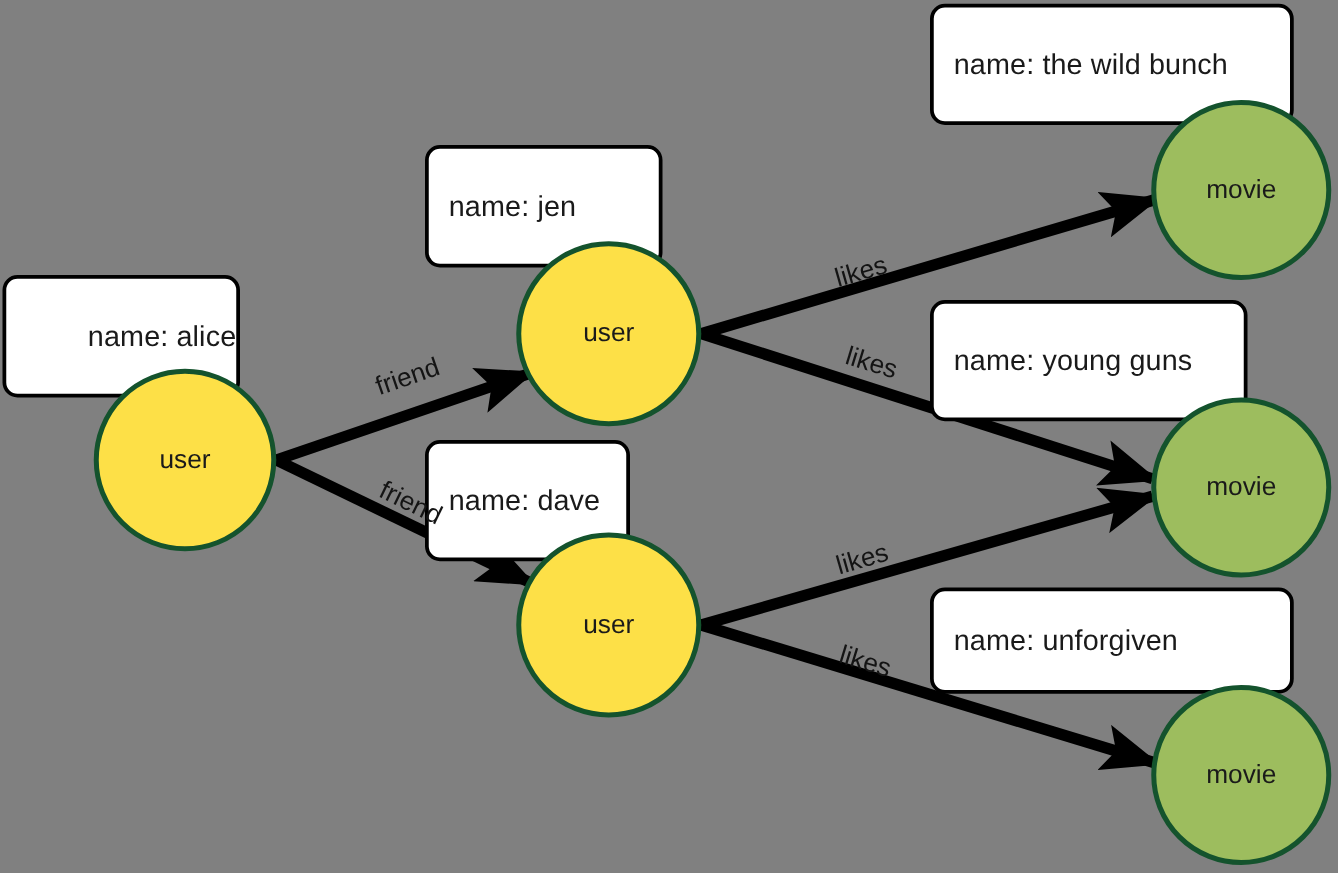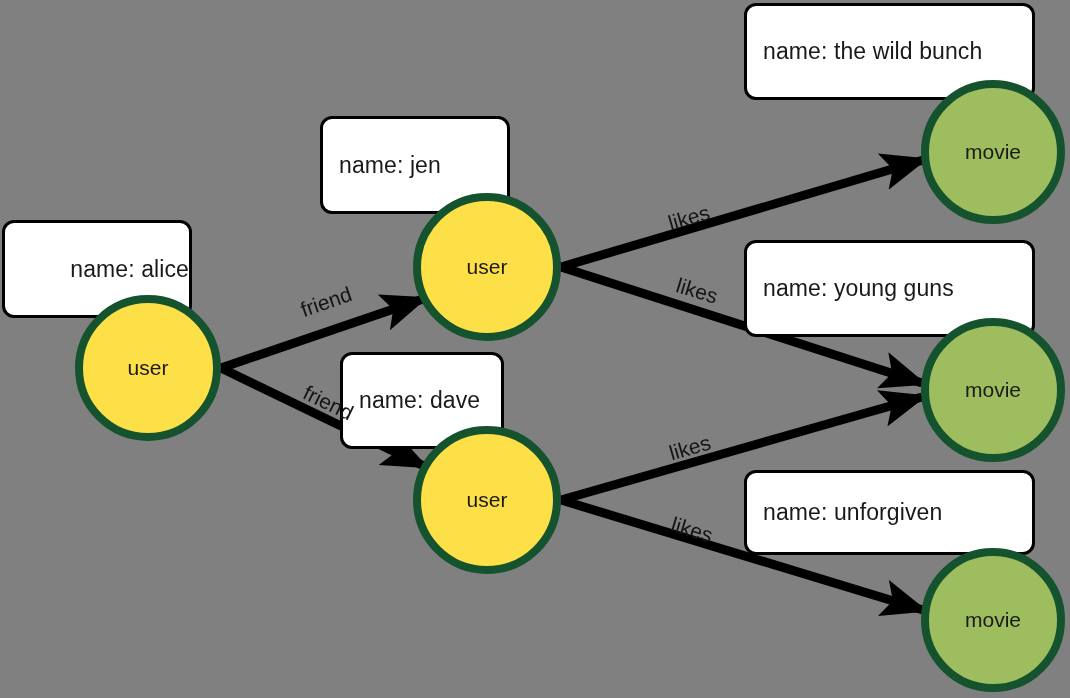--- a/index.html
+++ b/index.html
@@ -34,21 +34,21 @@
     box-sizing: border-box;
     display: flex;
     align-items: center;
     padding-left: 16px;
     font-size: 23px;
     color: #1a1a1a;
     letter-spacing: 0.1px;
   }
   .node-circle {
     position: absolute;
-    border: 8px solid #14532d;
+    border: 4px solid #14532d;
     border-radius: 50%;
     box-sizing: border-box;
     display: flex;
     align-items: center;
     justify-content: center;
     font-size: 21px;
     color: #1a1a1a;
   }
   .node-user { background: #fde047; }
   .node-movie { background: #9dbd5e; }
@@ -78,30 +78,30 @@
         <line x1="561" y1="267" x2="922" y2="383" stroke="#000000" stroke-width="9" marker-end="url(#arrowhead)"></line>
         <line x1="561" y1="500" x2="922" y2="397" stroke="#000000" stroke-width="9" marker-end="url(#arrowhead)"></line>
         <line x1="561" y1="500" x2="923" y2="610" stroke="#000000" stroke-width="9" marker-end="url(#arrowhead)"></line>
       </g>
   </svg>
 
   <div id="boxes-layer">
       <div class="prop-box" style="left: 2px; top: 220px; width: 190px; height: 98px; justify-content: flex-end;">
         <span>name: alice</span>
       </div>
-      <div class="prop-box" style="left: 320px; top: 116px; width: 190px; height: 98px;">
+      <div class="prop-box" style="left: 340px; top: 116px; width: 190px; height: 98px;">
         <span>name: jen</span>
       </div>
       <div class="prop-box" style="left: 340px; top: 352px; width: 164px; height: 97px;">
         <span>name: dave</span>
       </div>
       <div class="prop-box" style="left: 744px; top: 3px; width: 291px; height: 97px;">
         <span>name: the wild bunch</span>
       </div>
-      <div class="prop-box" style="left: 744px; top: 240px; width: 291px; height: 97px;">
+      <div class="prop-box" style="left: 744px; top: 240px; width: 254px; height: 97px;">
         <span>name: young guns</span>
       </div>
       <div class="prop-box" style="left: 744px; top: 470px; width: 291px; height: 85px;">
         <span>name: unforgiven</span>
       </div>
     </div>
   <div id="nodes-layer">
       <div class="node-circle node-user" style="left: 75px; top: 295px; width: 146px; height: 146px;">
         <span>user</span>
       </div>

